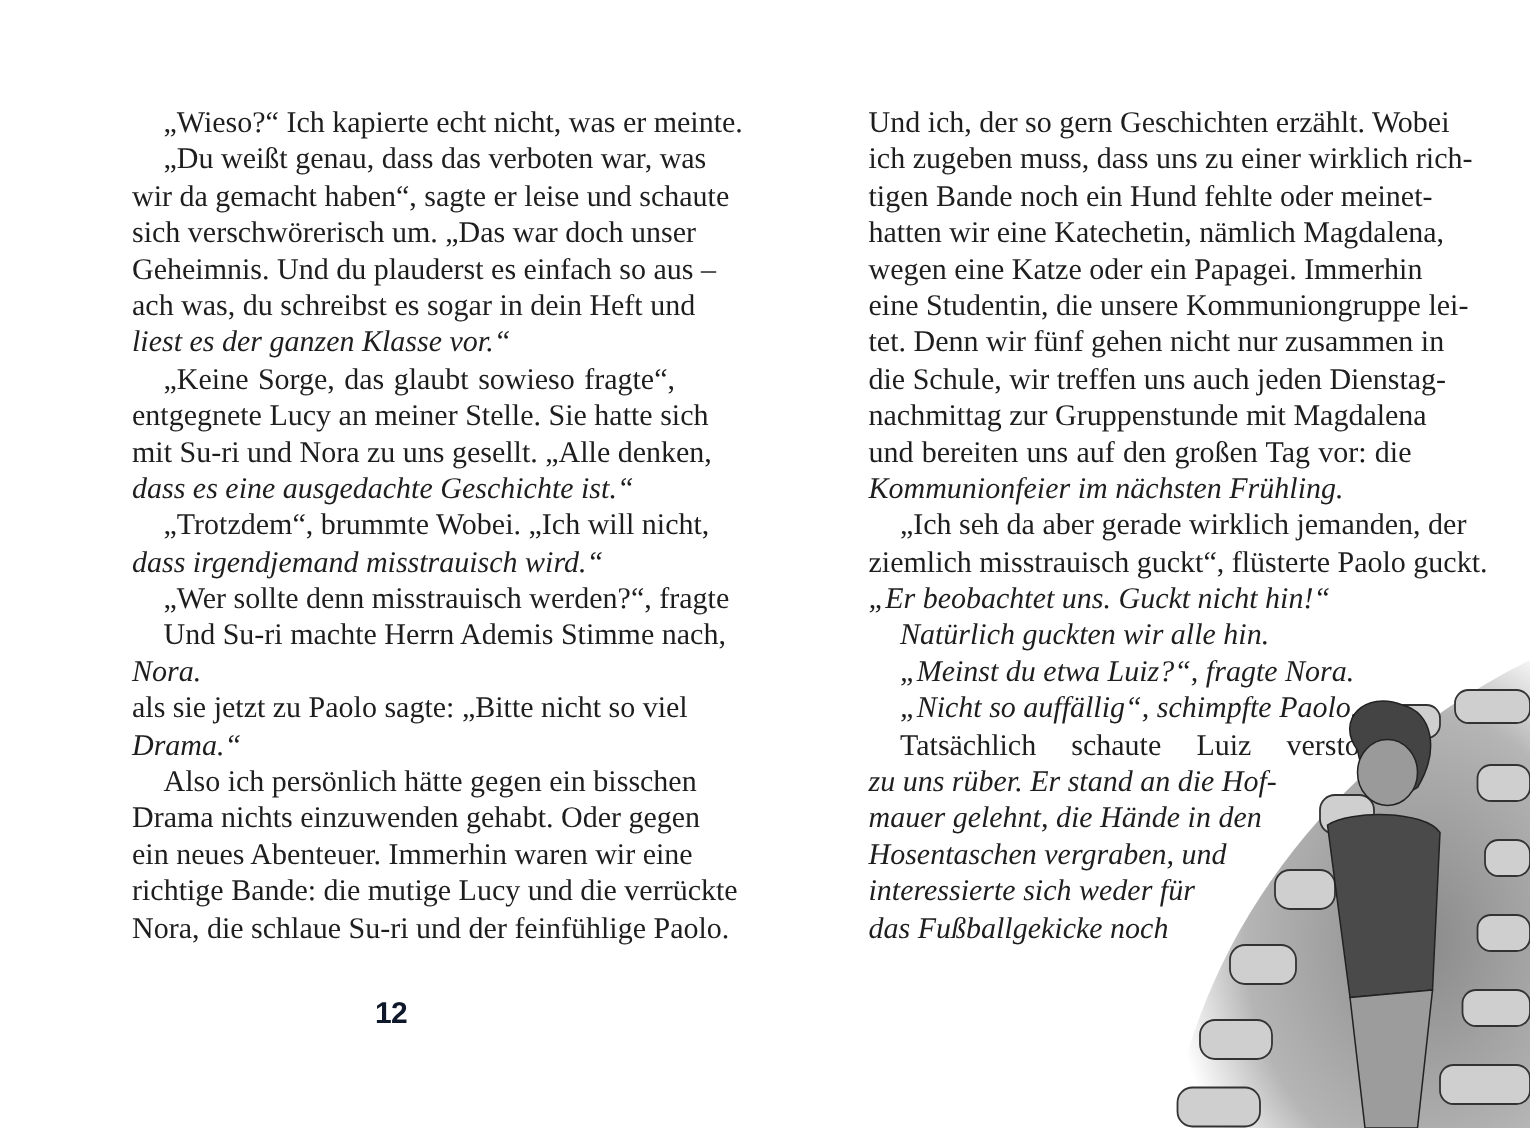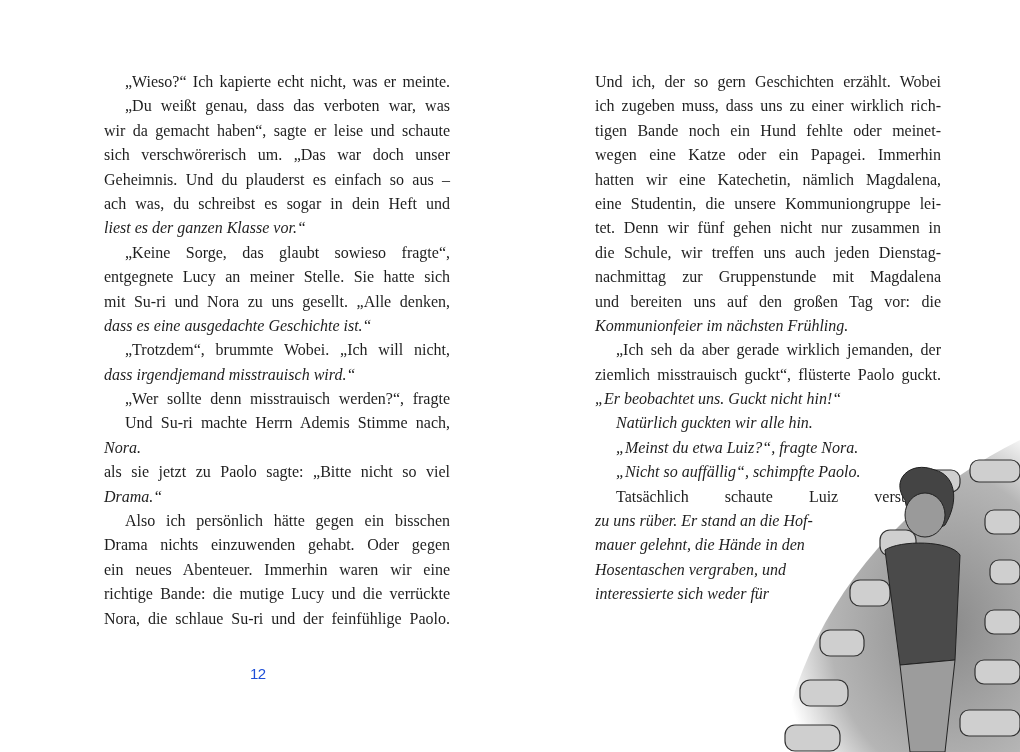--- a/index.html
+++ b/index.html
@@ -1,23 +1,23 @@
 <!DOCTYPE html>
 <html><head>
   <meta charset="utf-8">
   <style>
     html, body { margin: 0; padding: 0; background: #ffffff; }
     body { width: 1020px; height: 752px; position: relative; overflow: hidden; font-family: "Liberation Serif", "DejaVu Serif", serif; color: #1e1e1e; }
     .page { position: absolute; top: 70px; width: 362px; }
     .left { left: 88px; }
     .right { left: 579px; }
-    .line { display: block; height: 24.4px; line-height: 24.4px; font-size: 16px; white-space: nowrap; text-align: justify; text-align-last: justify; margin-left: 16px; }
+    .line { display: block; height: 24.4px; line-height: 24.4px; font-size: 20px; white-space: nowrap; text-align: justify; text-align-last: justify; }
     .line.indent { padding-left: 21px; }
     .line.last { text-align-last: left; font-style: italic; }
-    .pagenum { position: absolute; left: 250px; top: 665px; font-family: "Liberation Sans", "DejaVu Sans", sans-serif; font-weight: normal; font-size: 15px; color: #1d4ed8; letter-spacing: -0.5px; }
+    .pagenum { position: absolute; left: 250px; top: 665px; font-family: "Liberation Sans", "DejaVu Sans", sans-serif; font-weight: bold; font-size: 20px; color: #0f172a; letter-spacing: -0.5px; }
     .illus { position: absolute; left: 760px; top: 430px; width: 260px; height: 322px; }
   </style>
 </head>
 <body>
 
 <div class="page left" id="leftPage">
     <span class="line indent">„Wieso?“ Ich kapierte echt nicht, was er meinte.</span>
     <span class="line indent">„Du weißt genau, dass das verboten war, was</span>
     <span class="line">wir da gemacht haben“, sagte er leise und schaute</span>
     <span class="line">sich verschwörerisch um. „Das war doch unser</span>
@@ -39,39 +39,40 @@
     <span class="line">Drama nichts einzuwenden gehabt. Oder gegen</span>
     <span class="line">ein neues Abenteuer. Immerhin waren wir eine</span>
     <span class="line">richtige Bande: die mutige Lucy und die verrückte</span>
     <span class="line">Nora, die schlaue Su-ri und der feinfühlige Paolo.</span>
   </div>
 <div class="pagenum">12</div>
 <div class="page right" id="rightPage">
     <span class="line">Und ich, der so gern Geschichten erzählt. Wobei</span>
     <span class="line">ich zugeben muss, dass uns zu einer wirklich rich-</span>
     <span class="line">tigen Bande noch ein Hund fehlte oder meinet-</span>
+    <span class="line">hatten wir eine Katechetin, nämlich Magdalena,</span>
     <span class="line">wegen eine Katze oder ein Papagei. Immerhin</span>
-    <span class="line">hatten wir eine Katechetin, nämlich Magdalena,</span>
     <span class="line">eine Studentin, die unsere Kommuniongruppe lei-</span>
     <span class="line">tet. Denn wir fünf gehen nicht nur zusammen in</span>
     <span class="line">die Schule, wir treffen uns auch jeden Dienstag-</span>
     <span class="line">nachmittag zur Gruppenstunde mit Magdalena</span>
     <span class="line">und bereiten uns auf den großen Tag vor: die</span>
     <span class="line last">Kommunionfeier im nächsten Frühling.</span>
     <span class="line indent">„Ich seh da aber gerade wirklich jemanden, der</span>
     <span class="line">ziemlich misstrauisch guckt“, flüsterte Paolo guckt.</span>
     <span class="line last">„Er beobachtet uns. Guckt nicht hin!“</span>
     <span class="line indent last">Natürlich guckten wir alle hin.</span>
     <span class="line indent last">„Meinst du etwa Luiz?“, fragte Nora.</span>
     <span class="line indent last">„Nicht so auffällig“, schimpfte Paolo.</span>
     <span class="line indent">Tatsächlich schaute Luiz verstohlen</span>
     <span class="line last">zu uns rüber. Er stand an die Hof-</span>
     <span class="line last">mauer gelehnt, die Hände in den</span>
     <span class="line last">Hosentaschen vergraben, und</span>
     <span class="line last">interessierte sich weder für</span>
+    <span class="line last">das Fußballgekicke noch</span>
   </div>
 
 <svg class="illus" viewBox="0 0 260 322">
   <defs>
     <radialGradient id="wallShade" cx="0.7" cy="0.6" r="0.7">
       <stop offset="0" stop-color="#8a8a8a"></stop>
       <stop offset="0.7" stop-color="#b5b5b5"></stop>
       <stop offset="1" stop-color="#ffffff"></stop>
     </radialGradient>
   </defs>

